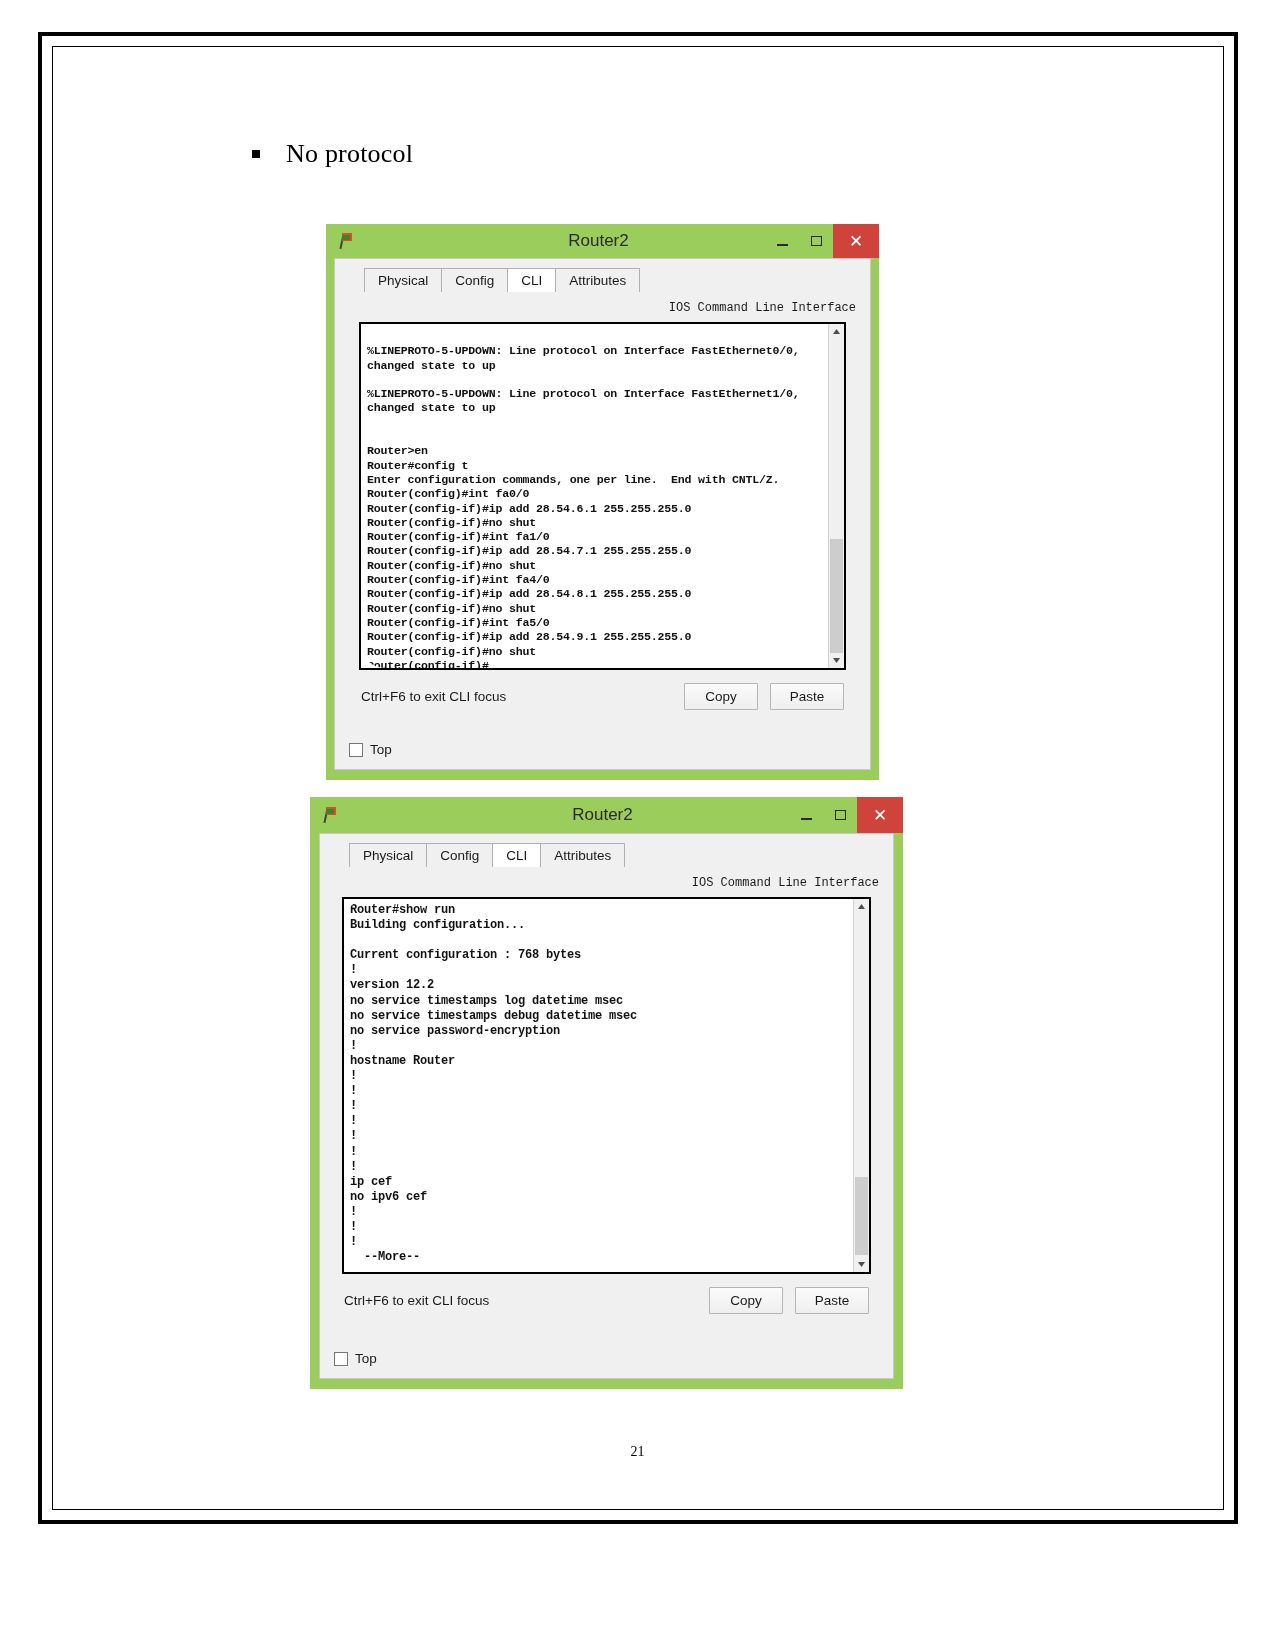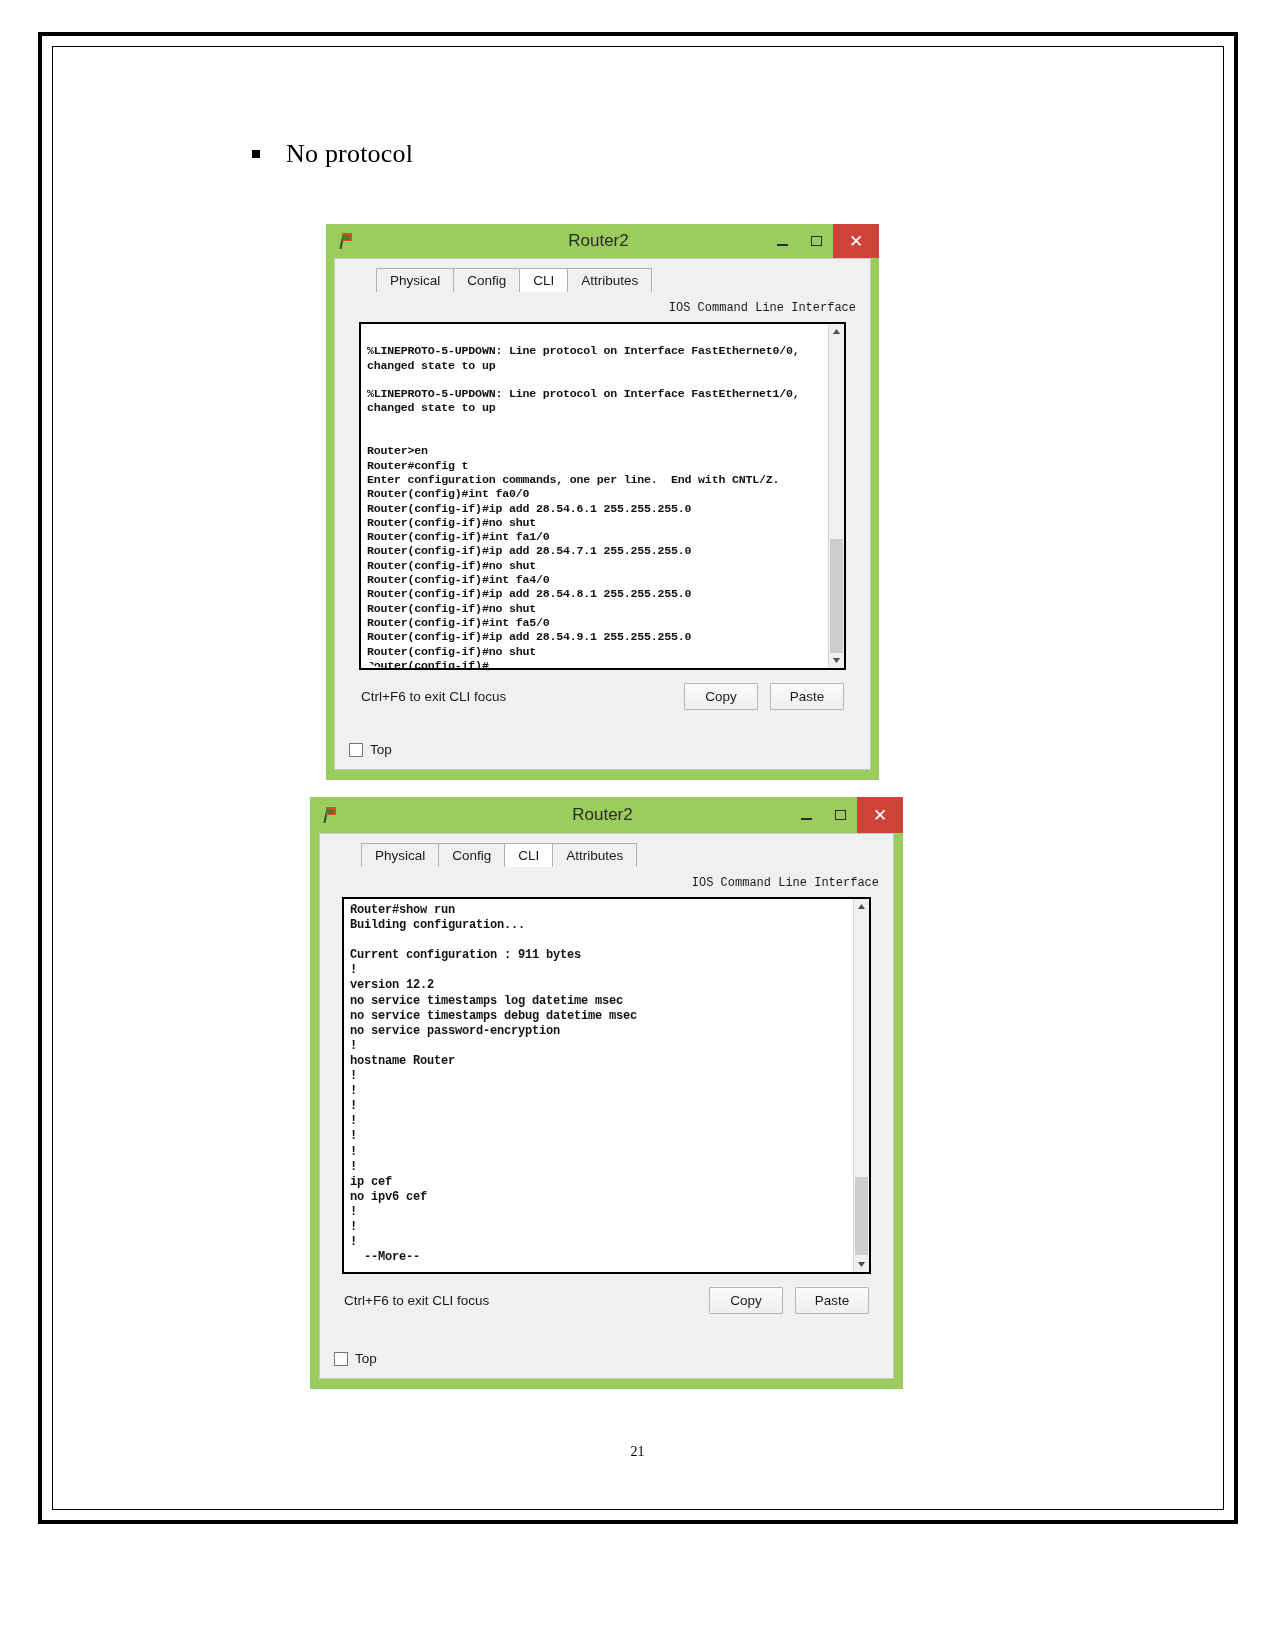--- a/index.html
+++ b/index.html
@@ -186,21 +186,20 @@
   }
   .win2 .win-body { height: calc(100% - 46px); margin: 0 9px 11px 9px; }
 
   
   .tabs {
     display: flex;
     padding: 9px 0 0 29px;
     position: relative;
     height: 24px;
     box-sizing: content-box;
-    margin-left: 12px;
   }
   .tab {
     font-size: 13.5px;
     color: #1a1a1a;
     padding: 4px 13px 4px 13px;
     border: 1px solid #b0b0b0;
     border-bottom: none;
     background: #f0f0f0;
     margin-right: -1px;
     box-sizing: border-box;
@@ -477,21 +476,21 @@
       <div class="tab">Attributes</div>
     </div>
 
     <div class="tab-panel">
       <div class="panel-title">IOS Command Line Interface</div>
 
       <div class="terminal-wrap">
         <div class="terminal-text">Router#show run
 Building configuration...
 
-Current configuration : 911 bytes
+Current configuration : 768 bytes
 !
 version 12.2
 no service timestamps log datetime msec
 no service timestamps debug datetime msec
 no service password-encryption
 !
 hostname Router
 !
 !
 !

